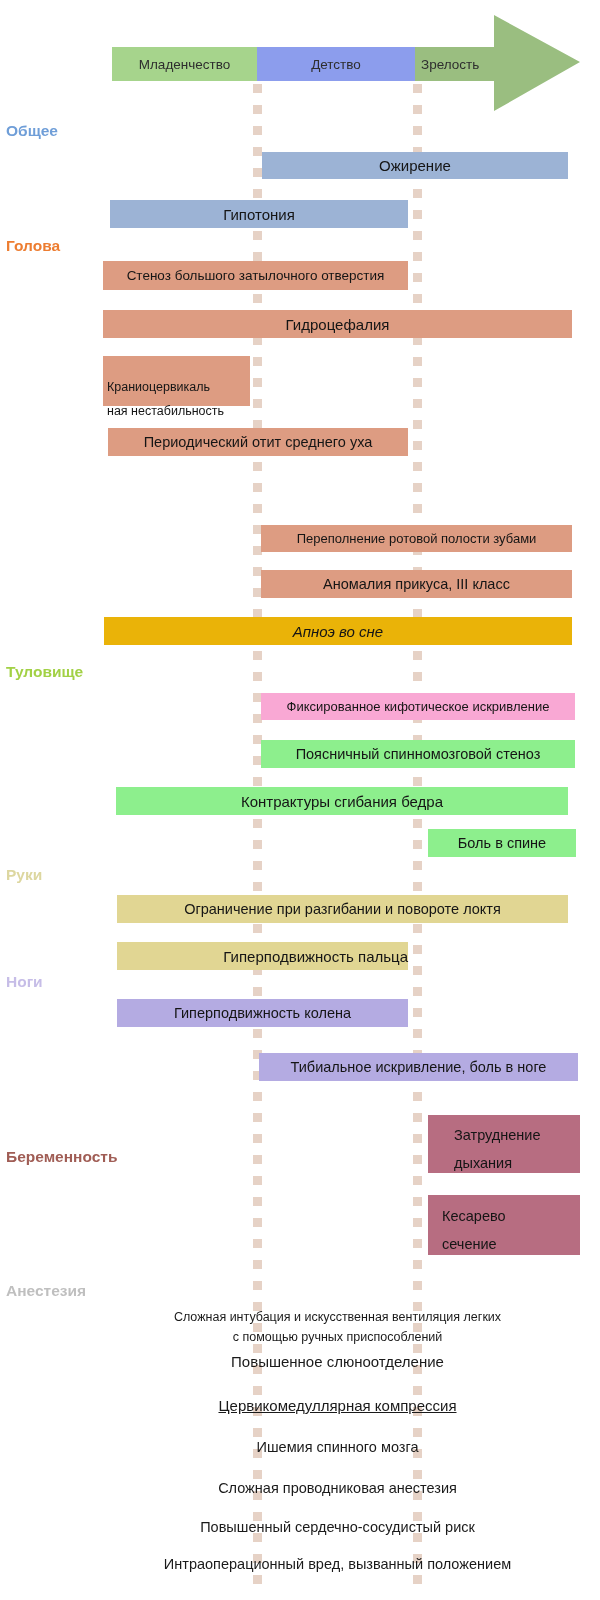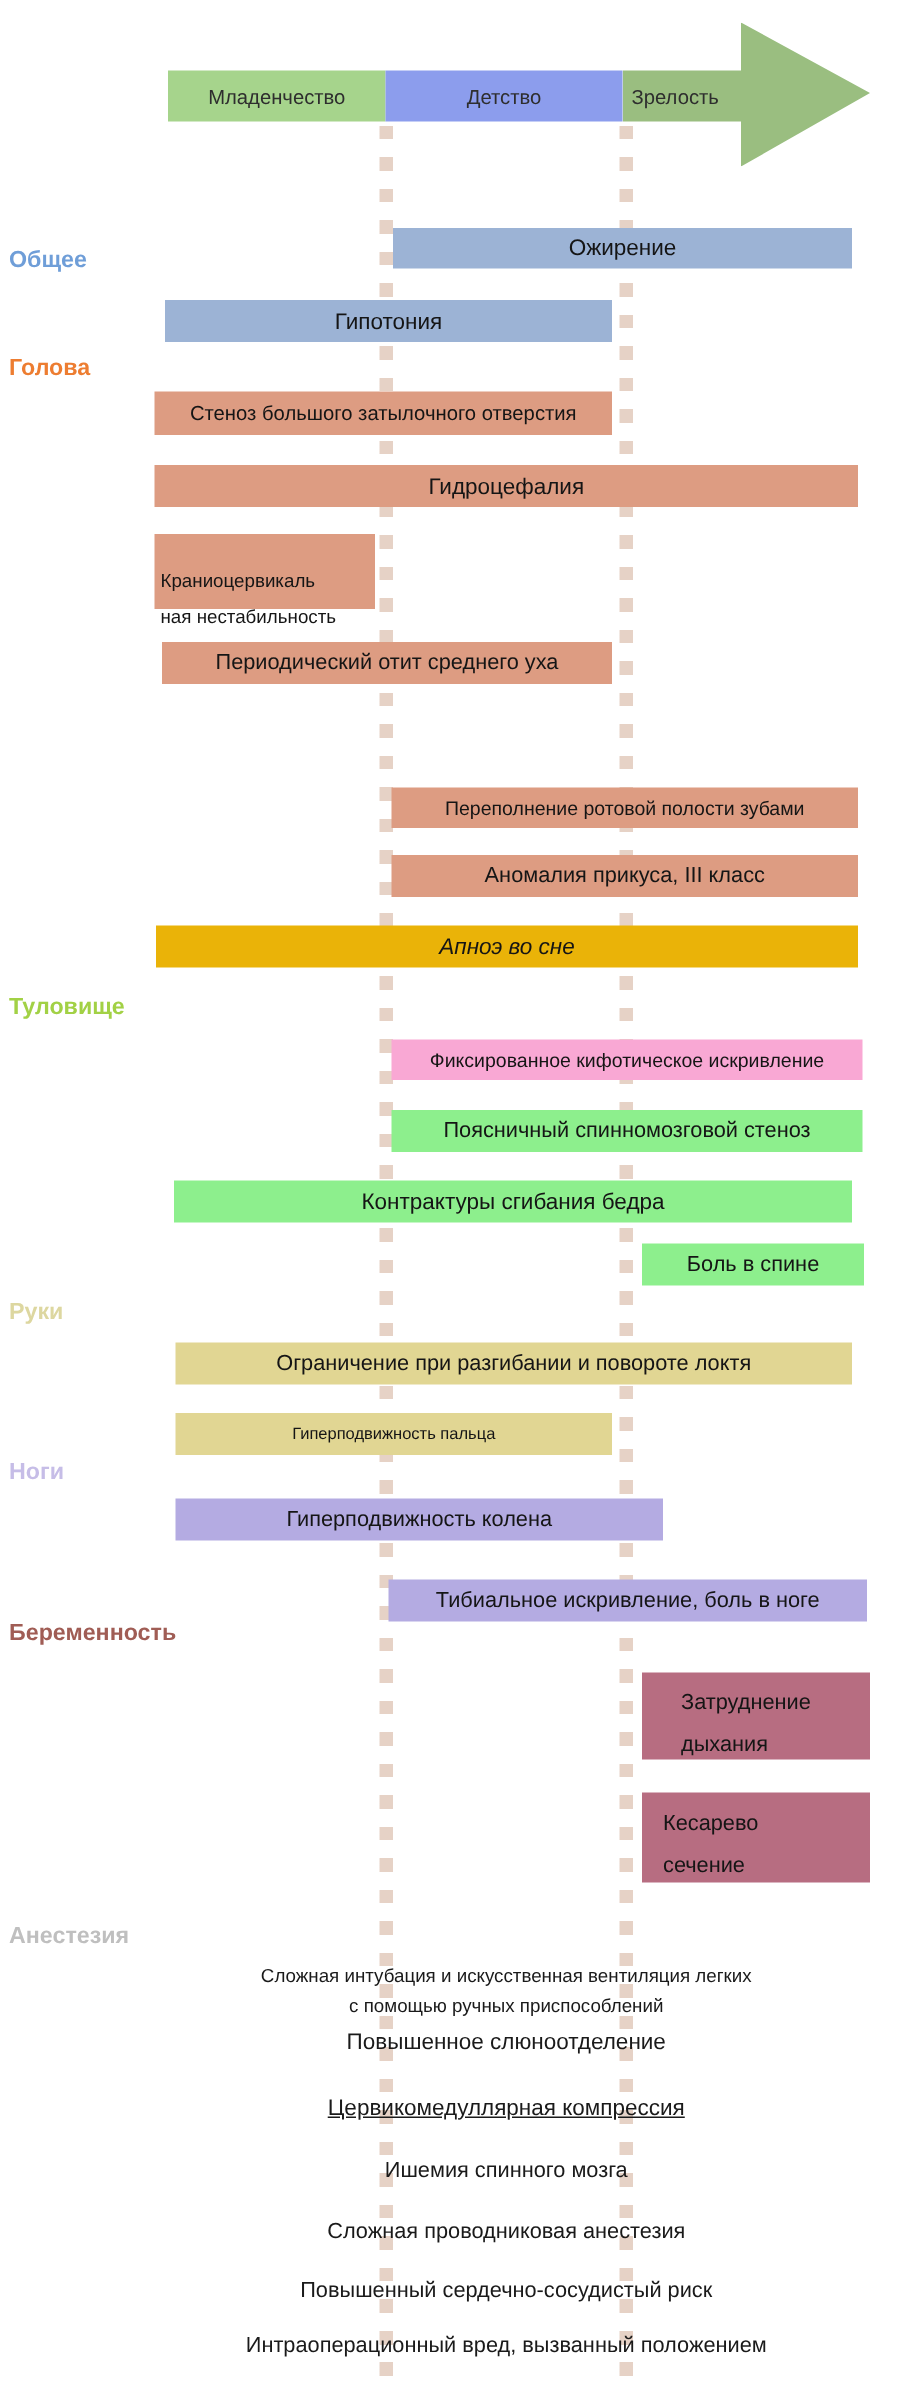--- a/index.html
+++ b/index.html
@@ -29,26 +29,26 @@
     <div class="arrow" style="left: 415px; top: 15px; width: 165px; height: 96px; background: rgb(154, 190, 128); clip-path: polygon(0px 32px, 79px 32px, 79px 0px, 165px 47px, 79px 96px, 79px 66px, 0px 66px);"></div>
     <div class="seg" style="left: 112px; top: 47px; width: 145px; height: 34px; background: rgb(166, 212, 140);">
       <span>Младенчество</span>
     </div>
     <div class="seg" style="left: 257px; top: 47px; width: 158px; height: 34px; background: rgb(140, 157, 237);">
       <span>Детство</span>
     </div>
     <div class="seg align-left" style="left: 415px; top: 47px; width: 90px; height: 34px;">
       <span>Зрелость</span>
     </div>
-    <div class="sec-label" style="left: 6px; top: 122px; color: rgb(111, 158, 216); margin-top: 43px;">Общее</div>
+    <div class="sec-label" style="left: 6px; top: 122px; color: rgb(111, 158, 216);">Общее</div>
     <div class="sec-label" style="left: 6px; top: 237px; color: rgb(237, 125, 49);">Голова</div>
     <div class="sec-label" style="left: 6px; top: 663px; color: rgb(162, 209, 69);">Туловище</div>
     <div class="sec-label" style="left: 6px; top: 866px; color: rgb(221, 215, 160);">Руки</div>
     <div class="sec-label" style="left: 6px; top: 973px; color: rgb(198, 189, 231);">Ноги</div>
-    <div class="sec-label" style="left: 6px; top: 1080px; color: rgb(160, 93, 85);">Беременность</div>
+    <div class="sec-label" style="left: 6px; top: 1148px; color: rgb(160, 93, 85);">Беременность</div>
     <div class="sec-label" style="left: 6px; top: 1282px; color: rgb(191, 191, 191);">Анестезия</div>
     <div class="bar" style="left: 262px; top: 152px; width: 306px; height: 27px; background: rgb(156, 179, 213); font-size: 15px;">
       <span>Ожирение</span>
     </div>
     <div class="bar" style="left: 110px; top: 200px; width: 298px; height: 28px; background: rgb(156, 179, 213); font-size: 15px;">
       <span>Гипотония</span>
     </div>
     <div class="bar" style="left: 103px; top: 261px; width: 305px; height: 29px; background: rgb(221, 156, 130); font-size: 13.5px;">
       <span>Стеноз большого затылочного отверстия</span>
     </div>
@@ -79,24 +79,24 @@
     </div>
     <div class="bar" style="left: 116px; top: 787px; width: 452px; height: 28px; background: rgb(141, 239, 141); font-size: 15px;">
       <span>Контрактуры сгибания бедра</span>
     </div>
     <div class="bar" style="left: 428px; top: 829px; width: 148px; height: 28px; background: rgb(141, 239, 141); font-size: 14.5px;">
       <span>Боль в спине</span>
     </div>
     <div class="bar" style="left: 117px; top: 895px; width: 451px; height: 28px; background: rgb(225, 214, 147); font-size: 14.5px;">
       <span>Ограничение при разгибании и повороте локтя</span>
     </div>
-    <div class="bar" style="left: 117px; top: 942px; width: 291px; height: 28px; background: rgb(225, 214, 147); font-size: 11px;">
+    <div class="bar" style="left: 117px; top: 942px; width: 291px; height: 28px; background: rgb(225, 214, 147); font-size: 15px; justify-content: flex-end;">
       <span>Гиперподвижность пальца</span>
     </div>
-    <div class="bar" style="left: 117px; top: 999px; width: 325px; height: 28px; background: rgb(180, 171, 226); font-size: 14.5px;">
+    <div class="bar" style="left: 117px; top: 999px; width: 291px; height: 28px; background: rgb(180, 171, 226); font-size: 14.5px;">
       <span>Гиперподвижность колена</span>
     </div>
     <div class="bar" style="left: 259px; top: 1053px; width: 319px; height: 28px; background: rgb(180, 171, 226); font-size: 14.5px;">
       <span>Тибиальное искривление, боль в ноге</span>
     </div>
     <div class="bar align-left" style="left: 428px; top: 1115px; width: 152px; height: 58px; background: rgb(183, 109, 129); font-size: 14.5px; padding-top: 6px; padding-left: 26px; line-height: 28px;">
       <span class="ln">Затруднение</span>
       <span class="ln">дыхания</span>
     </div>
     <div class="bar align-left" style="left: 428px; top: 1195px; width: 152px; height: 60px; background: rgb(183, 109, 129); font-size: 14.5px; padding-top: 7px; padding-left: 14px; line-height: 28px;">

